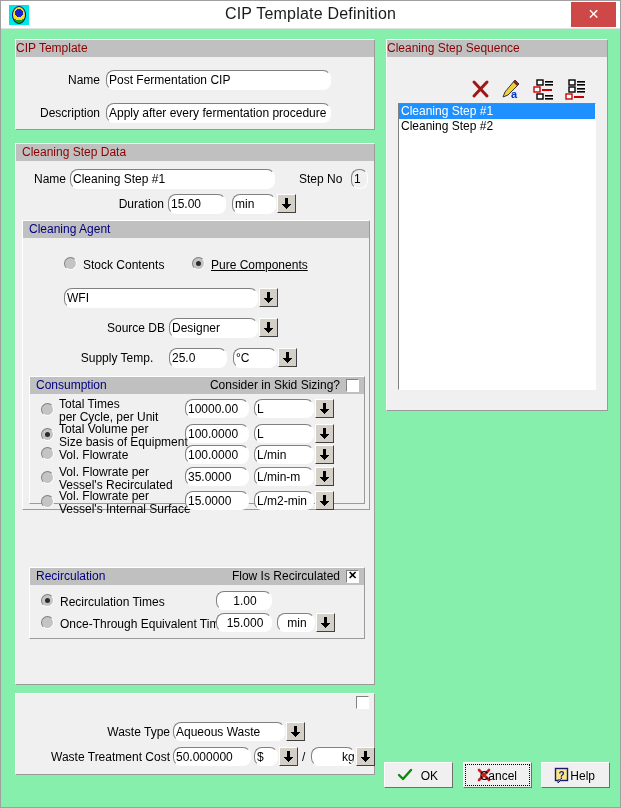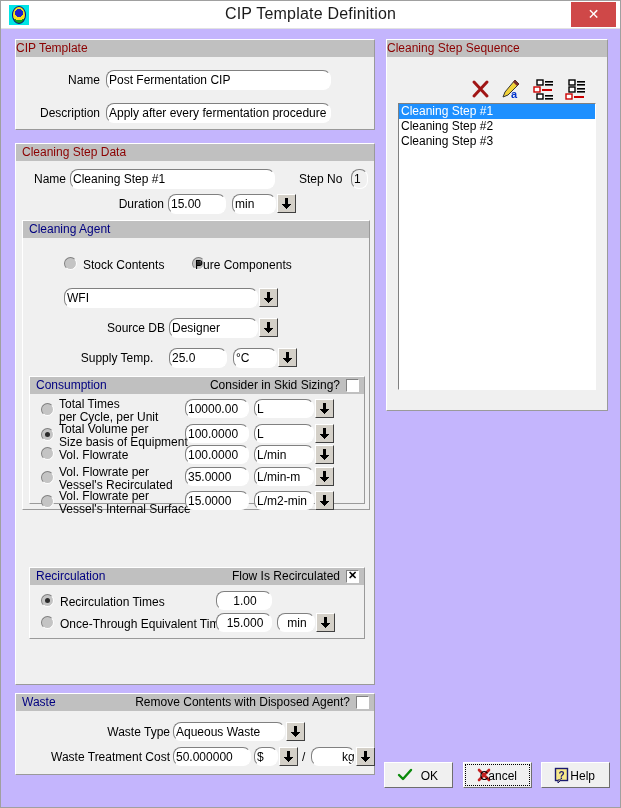--- a/index.html
+++ b/index.html
@@ -8,21 +8,21 @@
     background:#f0f0f0;
     font-family:"Liberation Sans", sans-serif;
     font-size:12px;
     color:#000;
     -webkit-font-smoothing:none;
   }
 
   
   .window{
     position:absolute;left:0;top:0;width:621px;height:808px;
-    background:#c4b5fd;
+    background:#86efac;
     border:1px solid #a0a0a0;
     box-sizing:border-box;
   }
   .titlebar{
     position:absolute;left:0;top:0;right:0;height:28px;
     background:#ffffff;
     border-bottom:1px solid #e2e2e2;
     box-sizing:border-box;
   }
   .app-icon{
@@ -241,21 +241,20 @@
         <rect x="14" y="10" width="8" height="1.6" fill="#000"></rect>
           <rect x="14" y="13" width="8" height="1.6" fill="#000"></rect>
         <rect x="3" y="16" width="6" height="5" fill="#fff" stroke="#cc0000" stroke-width="1.4"></rect>
         <rect x="11" y="18" width="10" height="2" fill="#cc0000"></rect>
       </svg>
     </div>
 
     <div class="listbox" style="left:11px;top:63px;width:198px;height:287px;">
       <div class="item sel">Cleaning Step #1</div>
       <div class="item">Cleaning Step #2</div>
-      <div class="item">Cleaning Step #3</div>
     </div>
   </div>
 
   <div class="grp" style="left:14px;top:142px;width:360px;height:542px;">
     <div class="grp-head">
       <span class="cap red left">Cleaning Step Data</span>
     </div>
 
     <div class="lbl r" style="left:6px;top:28px;width:44px;">Name</div>
     <div class="fld" style="left:54px;top:25px;width:205px;height:20px;">Cleaning Step #1</div>
@@ -268,21 +267,21 @@
     <div class="ddbtn" style="left:261px;top:50px;"></div>
 
     <div class="grp" style="left:6px;top:76px;width:348px;height:290px;">
       <div class="grp-head">
         <span class="cap navy left">Cleaning Agent</span>
       </div>
 
       <div class="radio" style="left:41px;top:36px;"></div>
       <div class="lbl" style="left:60px;top:37px;">Stock Contents</div>
       <div class="radio on" style="left:169px;top:36px;"></div>
-      <div class="lbl" style="left:172px;top:37px;">Pure Components</div>
+      <div class="lbl" style="left:188px;top:37px;text-decoration:underline;">Pure Components</div>
 
       <div class="fld" style="left:41px;top:67px;width:194px;height:20px;">WFI</div>
       <div class="ddbtn" style="left:236px;top:67px;"></div>
 
       <div class="lbl r" style="left:50px;top:100px;width:92px;">Source DB</div>
       <div class="fld" style="left:146px;top:97px;width:89px;height:20px;">Designer</div>
       <div class="ddbtn" style="left:236px;top:97px;"></div>
 
       <div class="lbl r" style="left:46px;top:130px;width:96px;text-align:center;">Supply Temp.</div>
       <div class="fld" style="left:146px;top:127px;width:58px;height:20px;">25.0</div>
@@ -345,24 +344,20 @@
         <div class="radio" style="left:11px;top:48px;"></div>
         <div class="lbl" style="left:30px;top:49px;">Once-Through Equivalent Time</div>
         <div class="fld" style="left:186px;top:45px;width:56px;height:19px;">15.000</div>
         <div class="fld" style="left:247px;top:45px;width:38px;height:19px;">min</div>
         <div class="ddbtn" style="left:286px;top:45px;"></div>
       </div>
     </div>
   </div>
 
   <div class="grp" style="left:14px;top:692px;width:360px;height:82px;">
-    <div class="grp-head">
-      <span class="cap navy left">Waste</span>
-      <span class="cap right">Remove Contents with Disposed Agent?</span>
-    </div>
     <div class="chk" style="left:340px;top:2px;"></div>
 
     <div class="lbl r" style="left:60px;top:31px;width:94px;">Waste Type</div>
     <div class="fld" style="left:157px;top:28px;width:112px;height:19px;">Aqueous Waste</div>
     <div class="ddbtn" style="left:270px;top:28px;"></div>
 
     <div class="lbl r" style="left:20px;top:56px;width:134px;">Waste Treatment Cost</div>
     <div class="fld" style="left:157px;top:53px;width:78px;height:19px;">50.000000</div>
     <div class="fld" style="left:238px;top:53px;width:24px;height:19px;">$</div>
     <div class="ddbtn" style="left:263px;top:53px;"></div>

